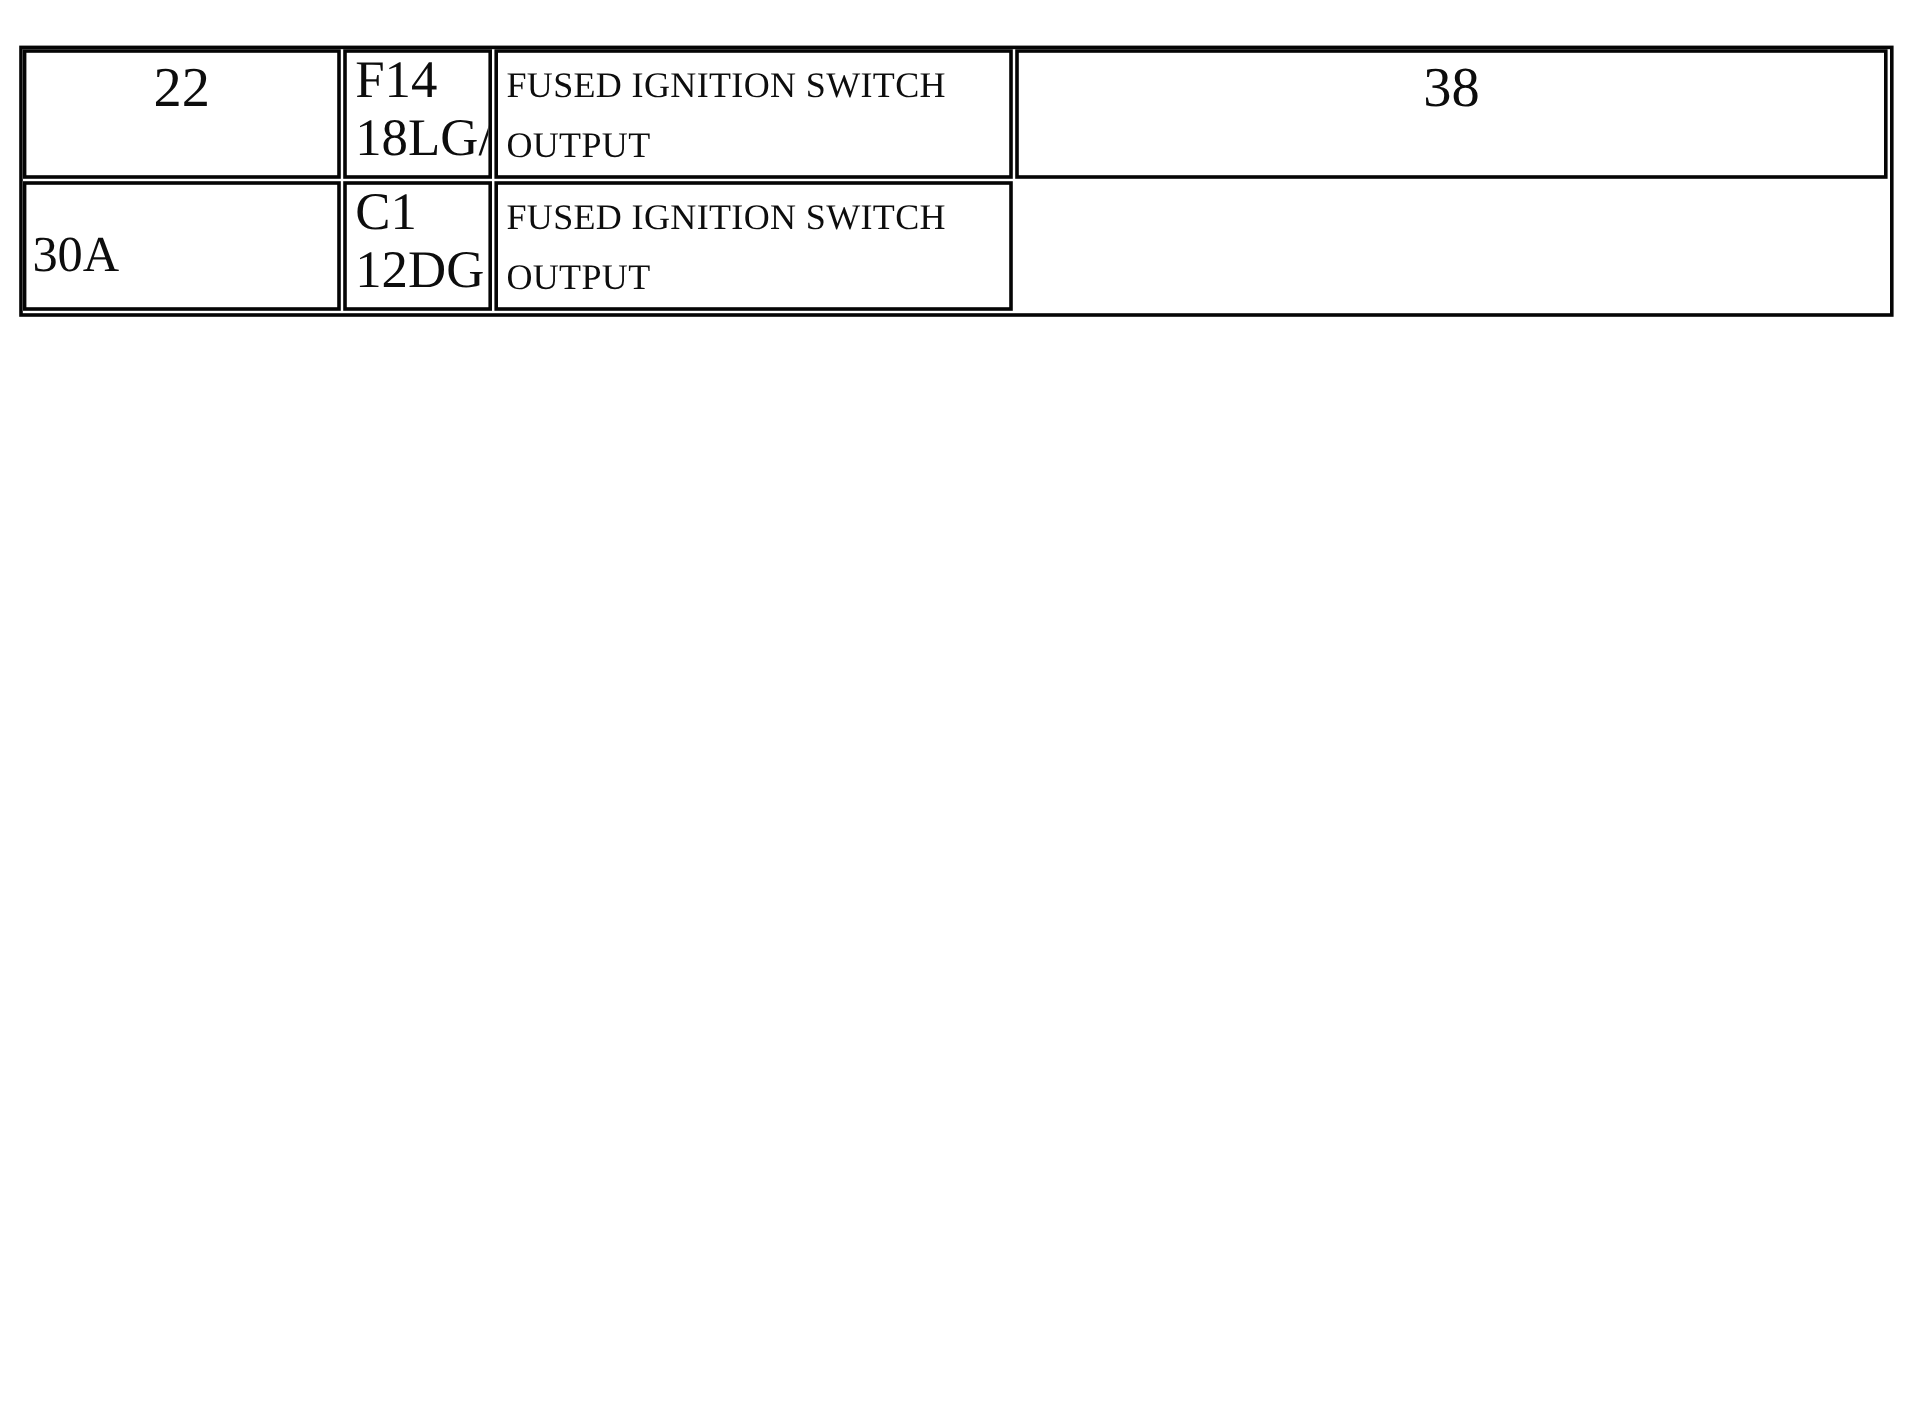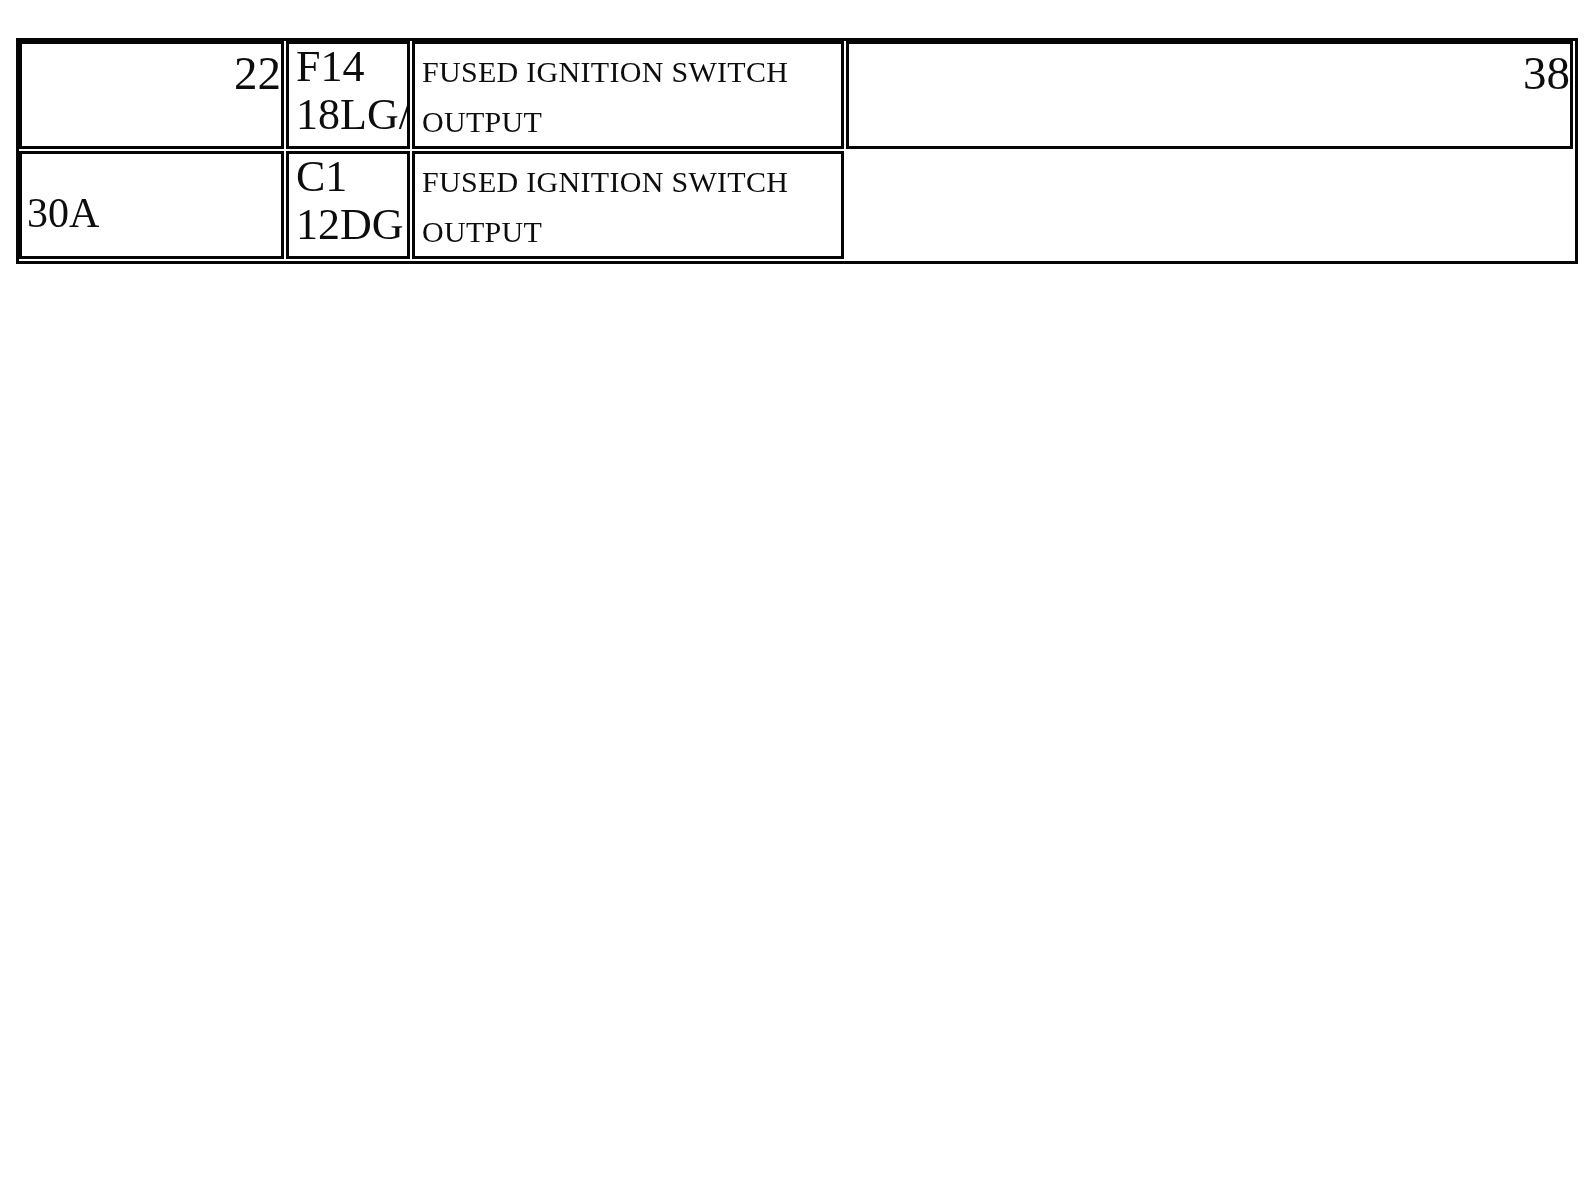--- a/index.html
+++ b/index.html
@@ -34,21 +34,21 @@
   }
   .cell {
     box-sizing: border-box;
     border: 3px solid #050505;
     background: #ffffff;
     overflow: hidden;
   }
   .c-num {
     font-size: 47px;
     line-height: 52px;
-    text-align: right;
+    text-align: center;
     padding-top: 3px;
   }
   .c-amp {
     font-size: 42px;
     line-height: 46px;
     display: flex;
     align-items: center;
     padding: 16px 0 0 5px;
   }
   .c-cir {

